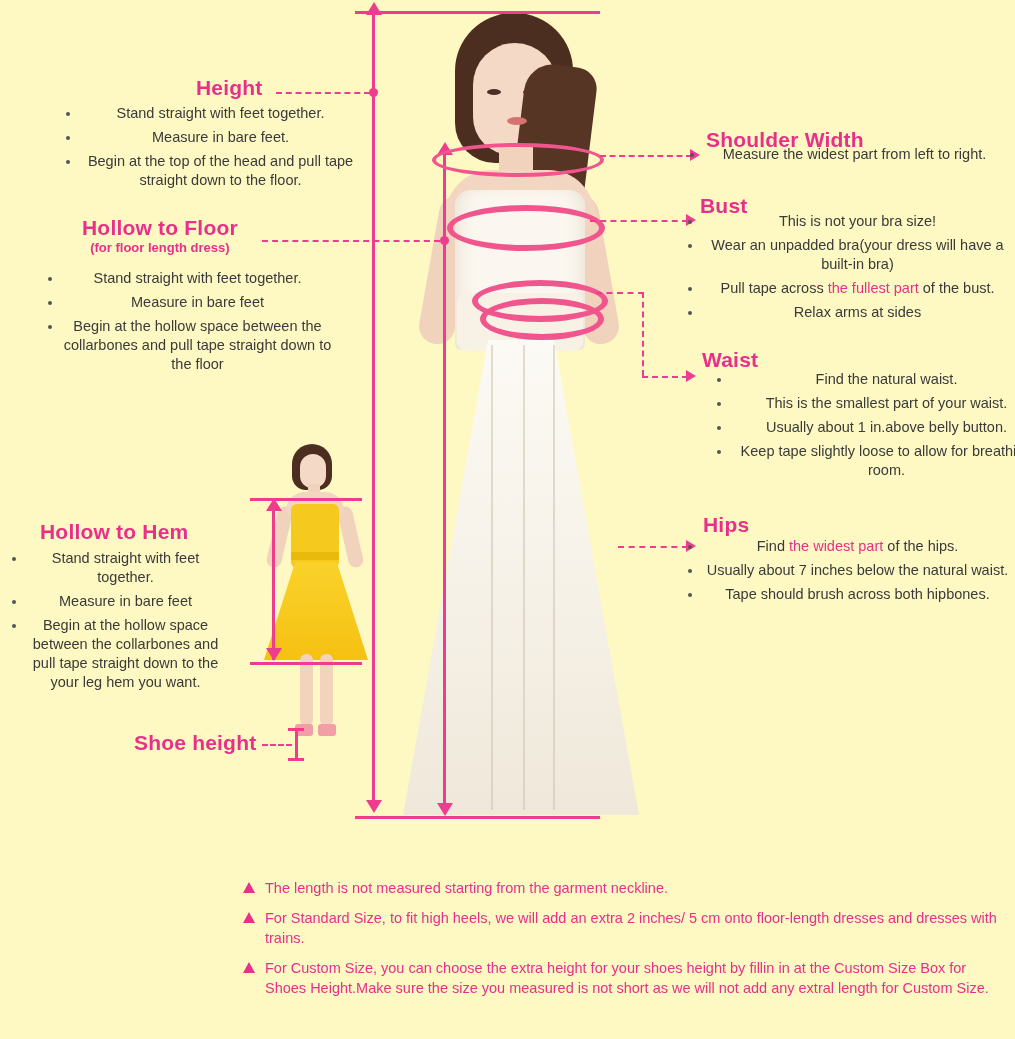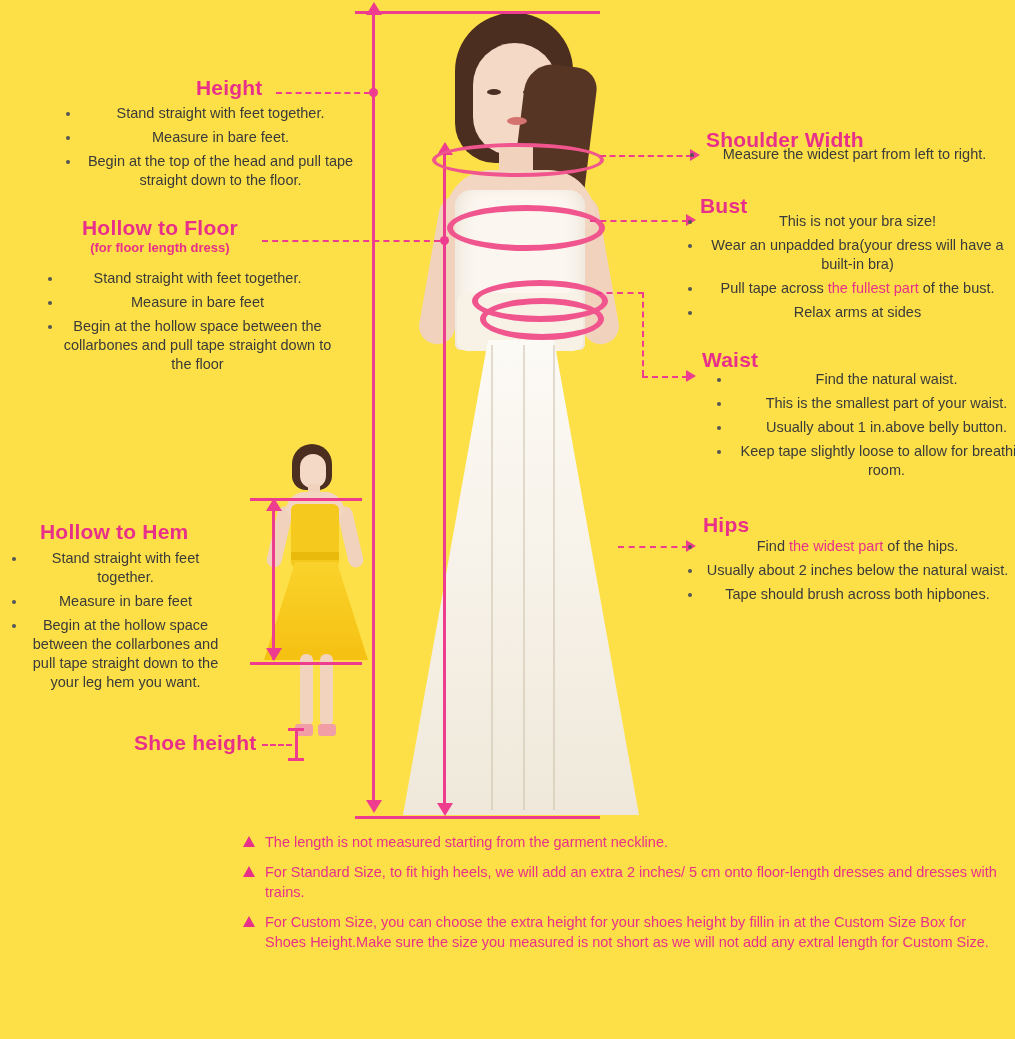--- a/index.html
+++ b/index.html
@@ -9,21 +9,21 @@
   }
   body {
     font-family: "Liberation Sans", sans-serif;
     color: #333333;
   }
   #page {
     position: relative;
     width: 1015px;
     height: 1039px;
     overflow: hidden;
-    background: #fde047;
+    background: #fef9c3;
   }
 
   
   .abs { position: absolute; }
   .heading {
     color: #e8308a;
     font-weight: bold;
     font-size: 21px;
     letter-spacing: 0.2px;
     white-space: nowrap;
@@ -277,21 +277,21 @@
     border: 4px solid #f1558e;
     border-radius: 50%;
     height: 26px;
   }
   .tape.thick { border-width: 6px; }
 
   
   .notes {
     position: absolute;
     left: 243px;
-    top: 832px;
+    top: 878px;
     width: 760px;
   }
   .note {
     position: relative;
     padding-left: 22px;
     color: #e8308a;
     font-size: 14.5px;
     line-height: 20px;
     margin-bottom: 10px;
   }
@@ -448,21 +448,21 @@
     <li>This is the smallest part of your waist.</li>
     <li>Usually about 1 in.above belly button.</li>
     <li>Keep tape slightly loose to allow for breathing room.</li>
   </ul>
 
   <div class="abs" style="left:703px; top:513px;">
     <div class="heading">Hips</div>
   </div>
   <ul class="bullets abs" style="left:684px; top:537px; width:330px;">
     <li><span>Find </span><span class="hl">the widest part</span><span> of the hips.</span></li>
-    <li>Usually about 2 inches below the natural waist.</li>
+    <li>Usually about 7 inches below the natural waist.</li>
     <li>Tape should brush across both hipbones.</li>
   </ul>
 
   <div class="notes">
     <div class="note">
       <span class="tri"></span>
       <span>The length is not measured starting from the garment neckline.</span>
     </div>
     <div class="note">
       <span class="tri"></span>

